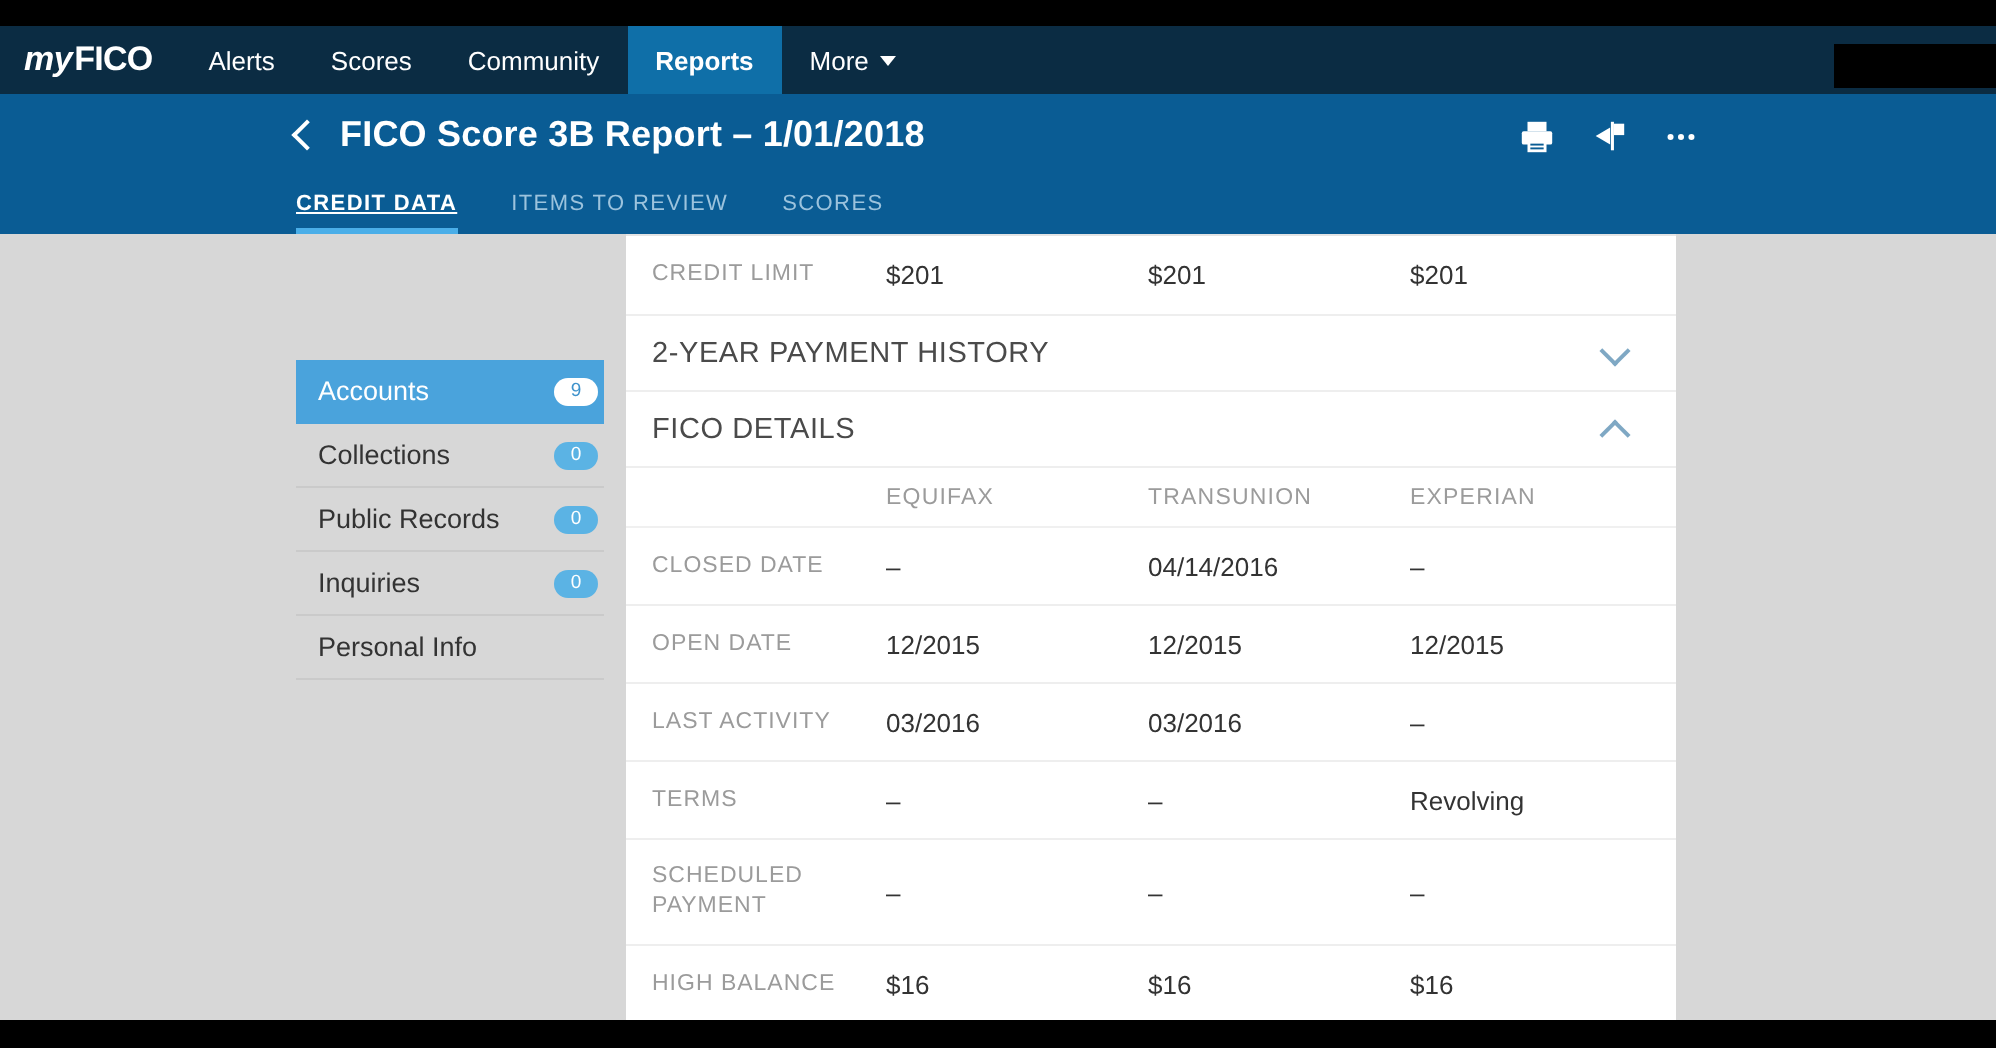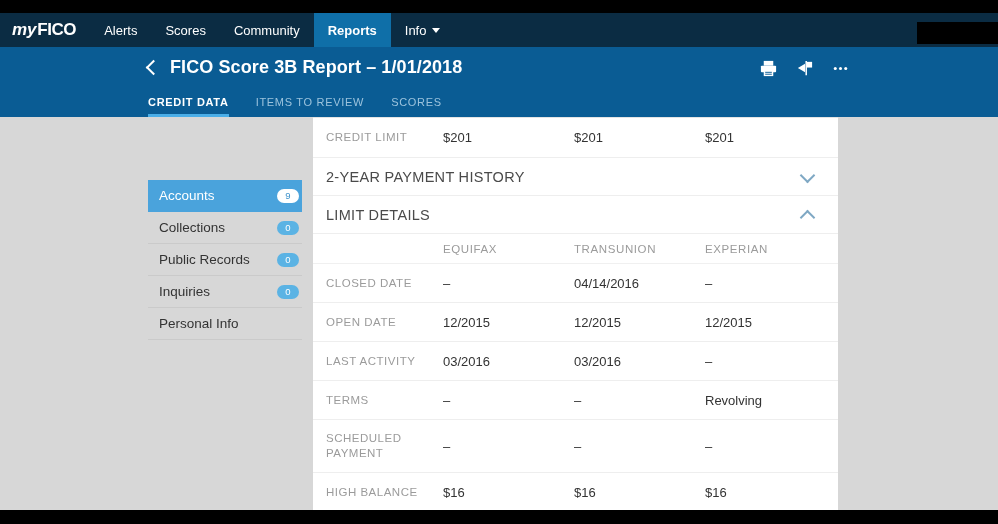--- a/index.html
+++ b/index.html
@@ -170,20 +170,21 @@
     color: #9cc3dd;
     padding: 0 0 9px 0;
     margin-right: 27px;
     cursor: pointer;
     white-space: nowrap;
   }
   .report-tab.active {
     color: #ffffff;
     font-weight: 700;
     box-shadow: inset 0 -3px 0 0 #4aaee8;
+    text-decoration: underline;
   }
 
   
   .page-body {
     position: absolute;
     top: 117px; left: 0;
     width: 998px;
     height: 393px;
     background: #d7d7d7;
   }
@@ -341,21 +342,21 @@
       <div class="nav-item">
         <span>Scores</span>
       </div>
       <div class="nav-item">
         <span>Community</span>
       </div>
       <div class="nav-item active">
         <span>Reports</span>
       </div>
       <div class="nav-item">
-        <span>Info</span>
+        <span>More</span>
         <span class="nav-caret"></span>
       </div>
     </div>
     <div class="nav-redaction"></div>
   </div>
 
   <div class="report-header">
 
     <div class="report-title-row">
       <div class="back-chevron"></div>
@@ -425,21 +426,21 @@
         <div class="cell-val">$201</div>
         <div class="cell-val">$201</div>
       </div>
 
       <div class="section-row">
         <span class="section-title">2-YEAR PAYMENT HISTORY</span>
         <span class="chev down"></span>
       </div>
 
       <div class="section-row">
-        <span class="section-title">LIMIT DETAILS</span>
+        <span class="section-title">FICO DETAILS</span>
         <span class="chev up"></span>
       </div>
 
       <div class="row head-row">
         <div class="cell-label"></div>
         <div class="cell-val">EQUIFAX</div>
         <div class="cell-val">TRANSUNION</div>
         <div class="cell-val">EXPERIAN</div>
       </div>
 

